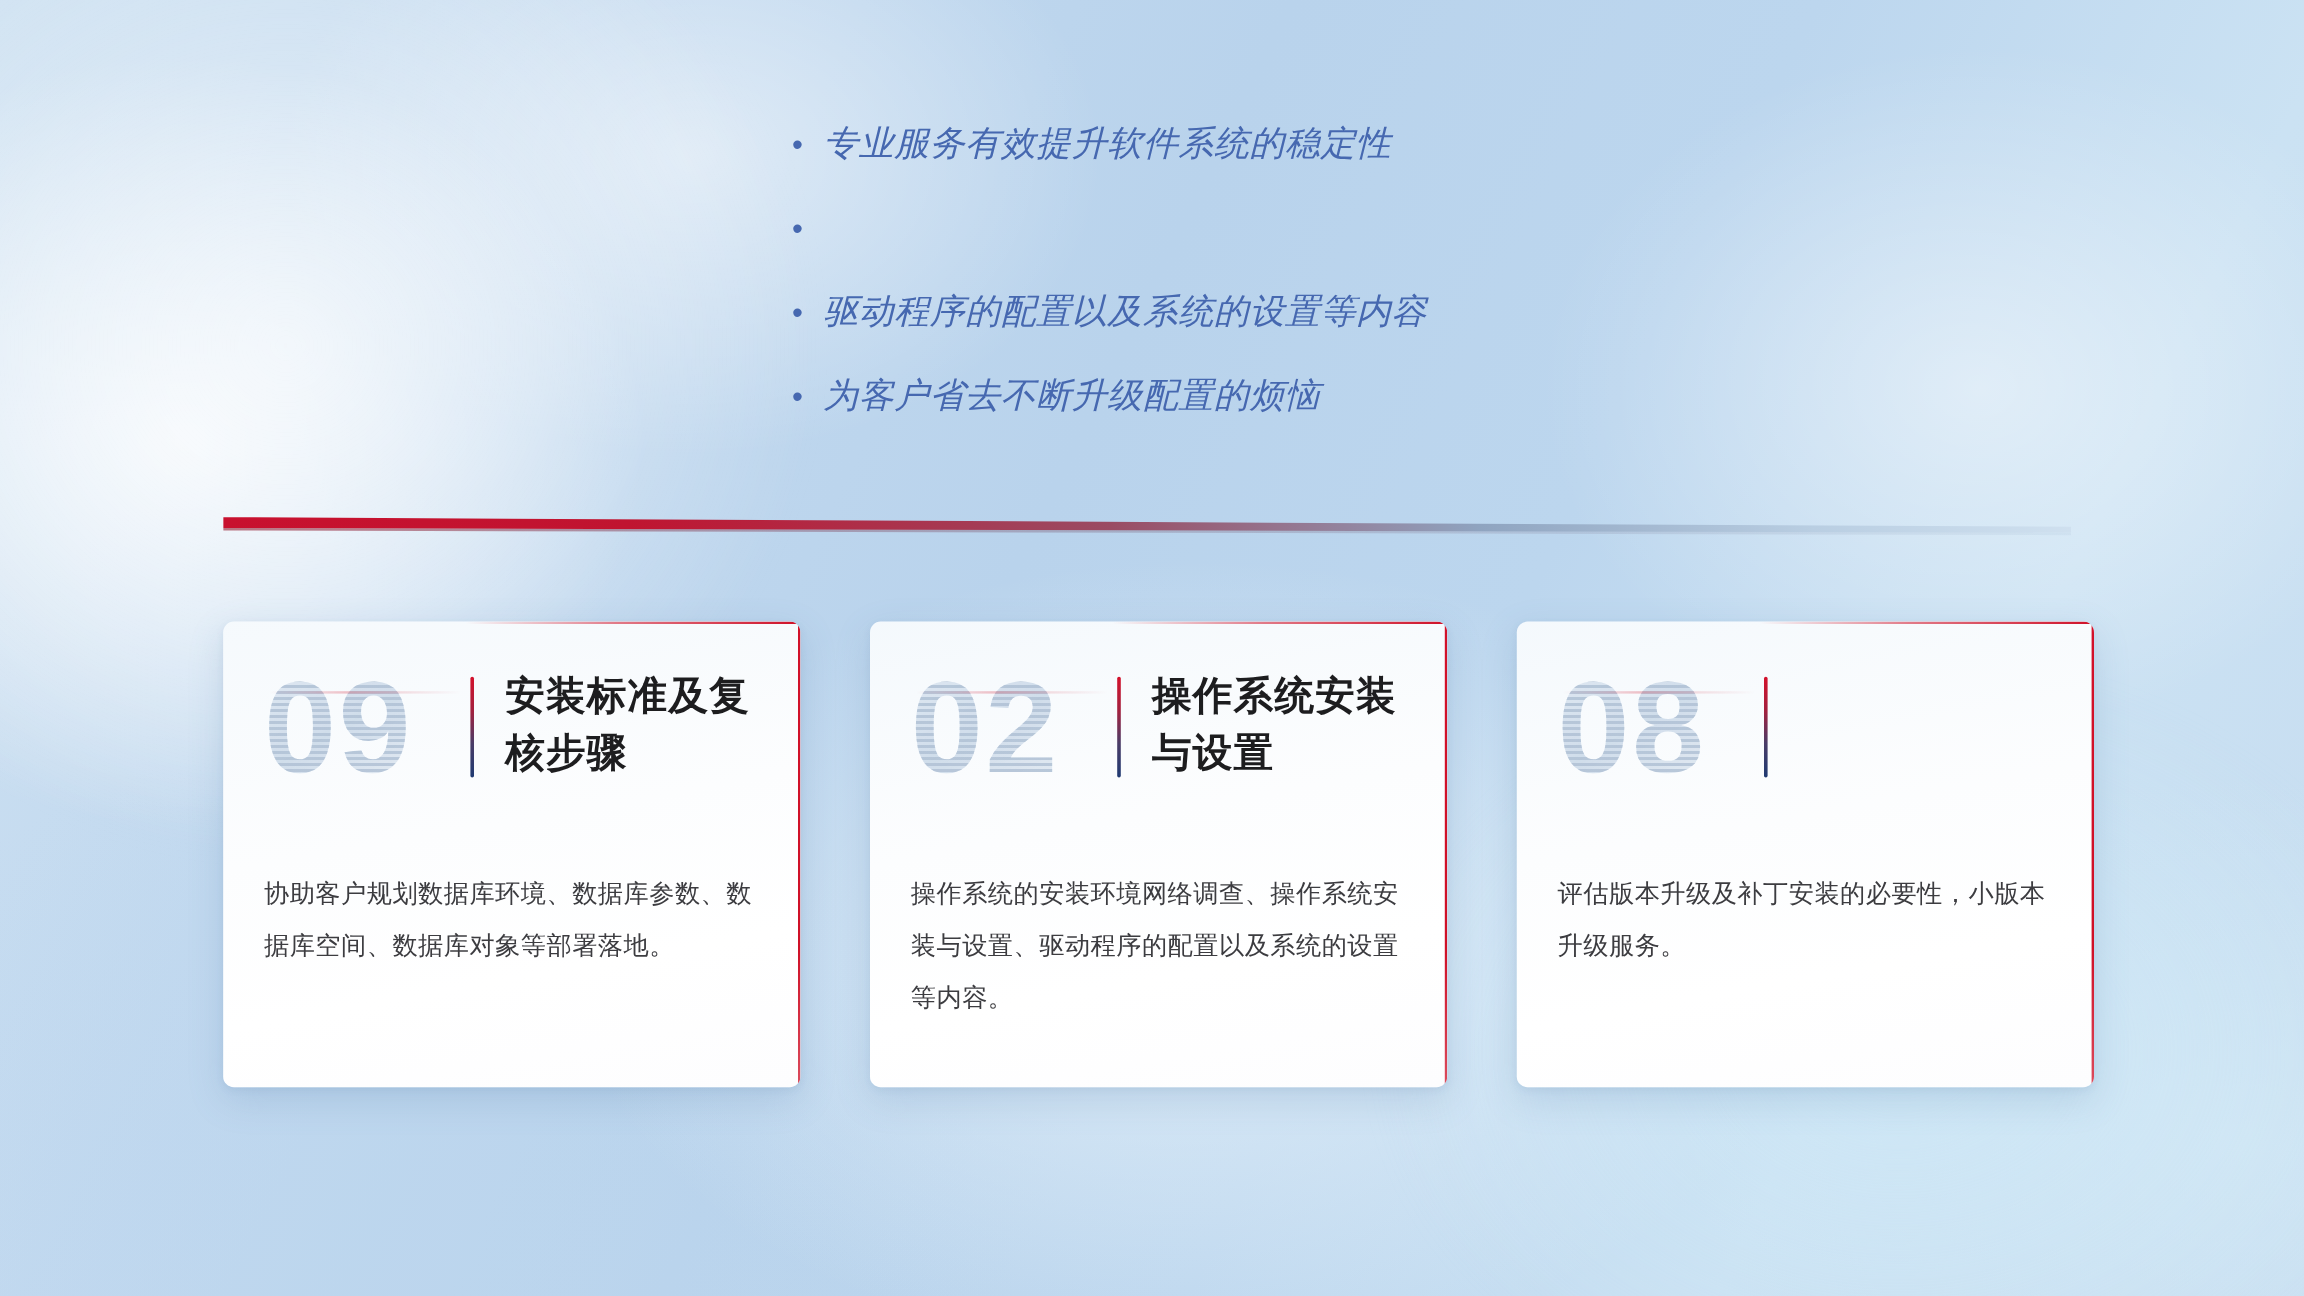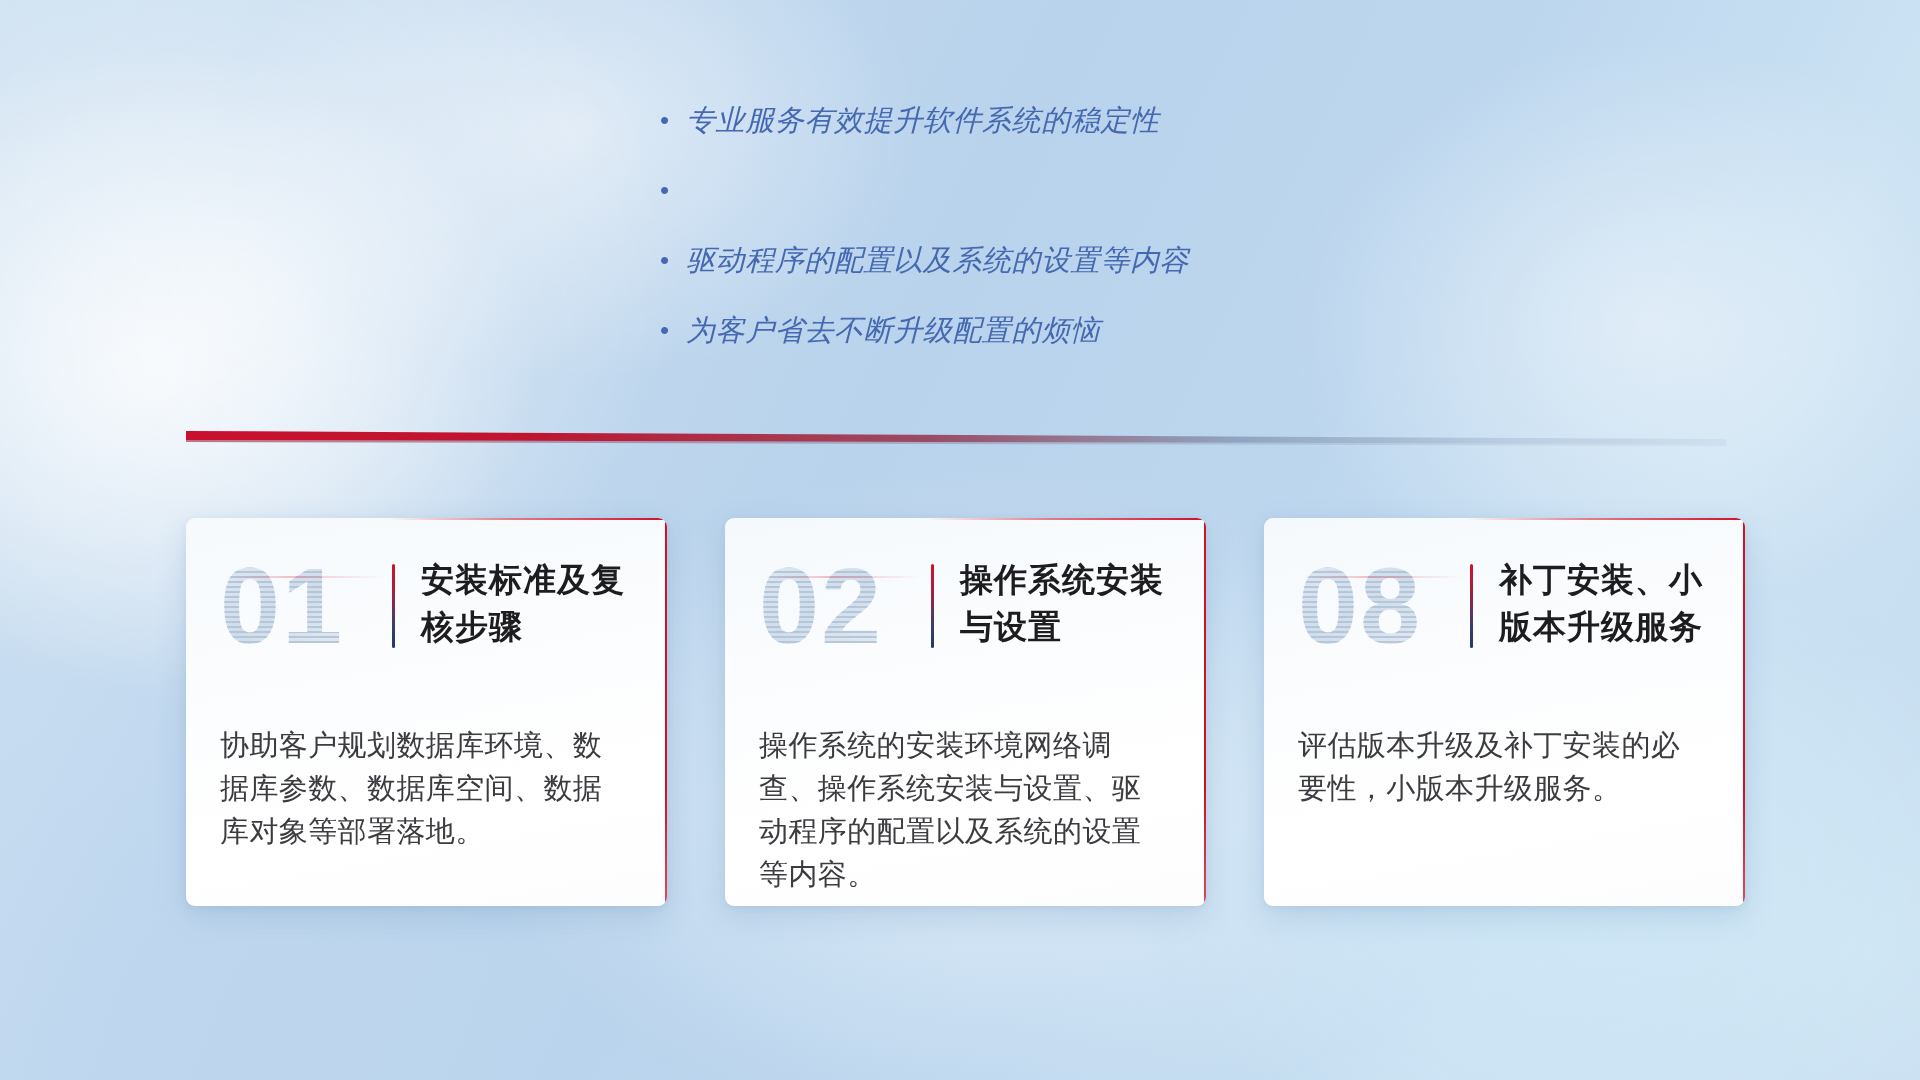--- a/index.html
+++ b/index.html
@@ -107,21 +107,21 @@
     background:linear-gradient(180deg,#d4112b 0%, #a2213f 34%, #4a3c67 66%, #1f3a72 100%);
   }
 
   .card-title{
     font-size:33px; line-height:47px; font-weight:700; color:#1d1d1f;
     letter-spacing:1px; padding-top:4px; max-width:235px;
   }
 
   .card-body{
     margin-top:22px;
-    font-size:29px; line-height:43px; color:#3c3c40; letter-spacing:.4px;
+    font-size:21px; line-height:43px; color:#3c3c40; letter-spacing:.4px;
     max-width:410px;
   }
 </style>
 </head>
 <body>
 
 <div id="slide">
 
   <div class="bullets">
 
@@ -168,21 +168,21 @@
     </svg>
   </div>
 
   <div class="cards">
 
     <div class="card">
       <div class="card-accent2"></div>
       <div class="card-accent3"></div>
       <div class="card-inner">
         <div class="card-head">
-          <div class="bignum">01</div>
+          <div class="bignum">09</div>
           <div class="vbar"></div>
           <div class="card-title">安装标准及复核步骤</div>
         </div>
         <div class="card-body">协助客户规划数据库环境、数据库参数、数据库空间、数据库对象等部署落地。</div>
       </div>
     </div>
 
     <div class="card">
       <div class="card-accent2"></div>
       <div class="card-accent3"></div>
@@ -196,21 +196,20 @@
       </div>
     </div>
 
     <div class="card">
       <div class="card-accent2"></div>
       <div class="card-accent3"></div>
       <div class="card-inner">
         <div class="card-head">
           <div class="bignum">08</div>
           <div class="vbar"></div>
-          <div class="card-title">补丁安装、小版本升级服务</div>
         </div>
         <div class="card-body">评估版本升级及补丁安装的必要性，小版本升级服务。</div>
       </div>
     </div>
 
   </div>
 
 </div>
 
 </body></html>

